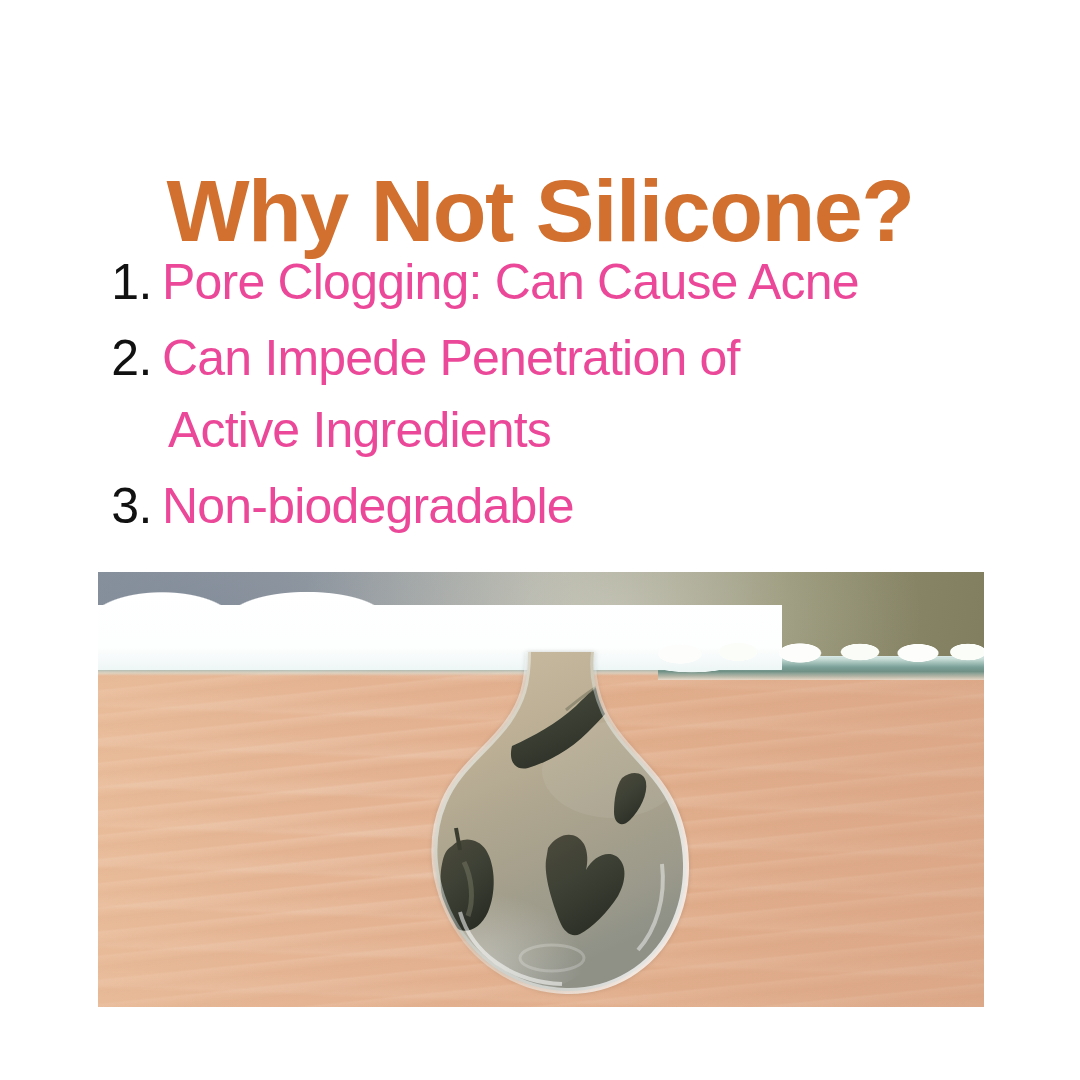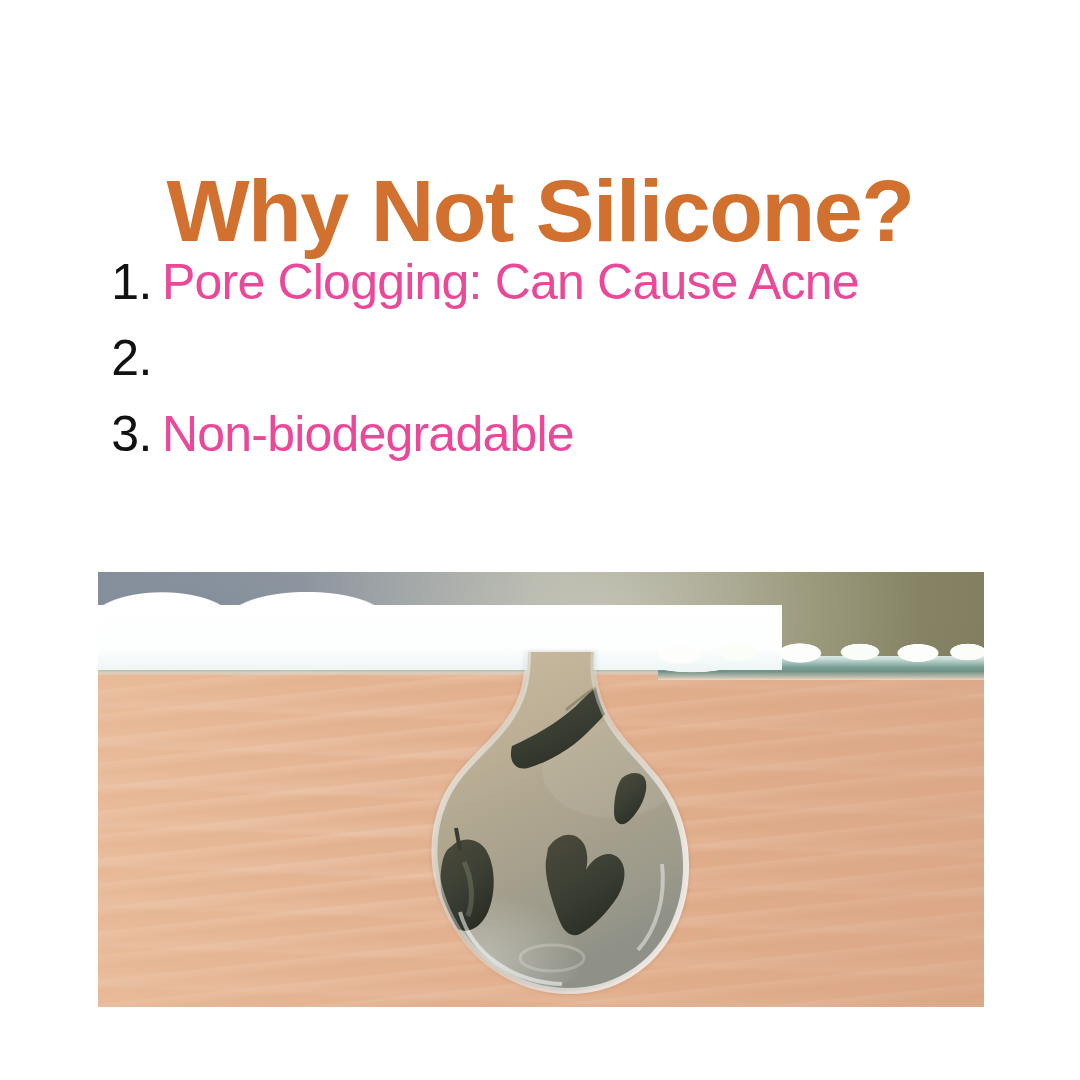--- a/index.html
+++ b/index.html
@@ -243,20 +243,22 @@
     <li class="list-item">
       <span class="list-num">1.</span>
       <span class="list-text">
         <span>Pore Clogging: Can Cause Acne</span>
       </span>
     </li>
 
     <li class="list-item">
       <span class="list-num">2.</span>
       <span class="list-text">
+        <span>Can Impede Penetration of</span>
+        <span class="wrap-line">Active Ingredients</span>
       </span>
     </li>
 
     <li class="list-item">
       <span class="list-num">3.</span>
       <span class="list-text">
         <span>Non-biodegradable</span>
       </span>
     </li>
 

